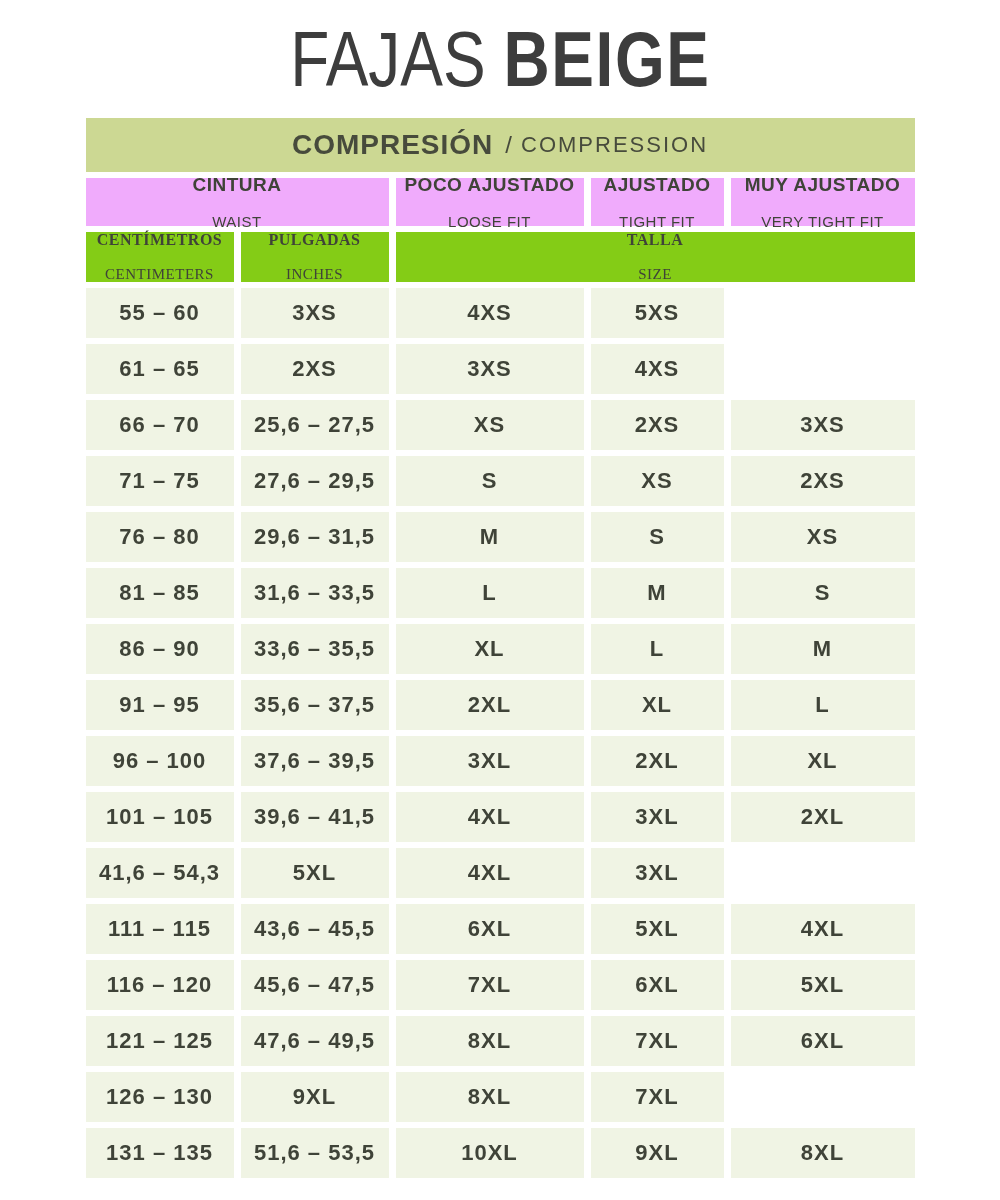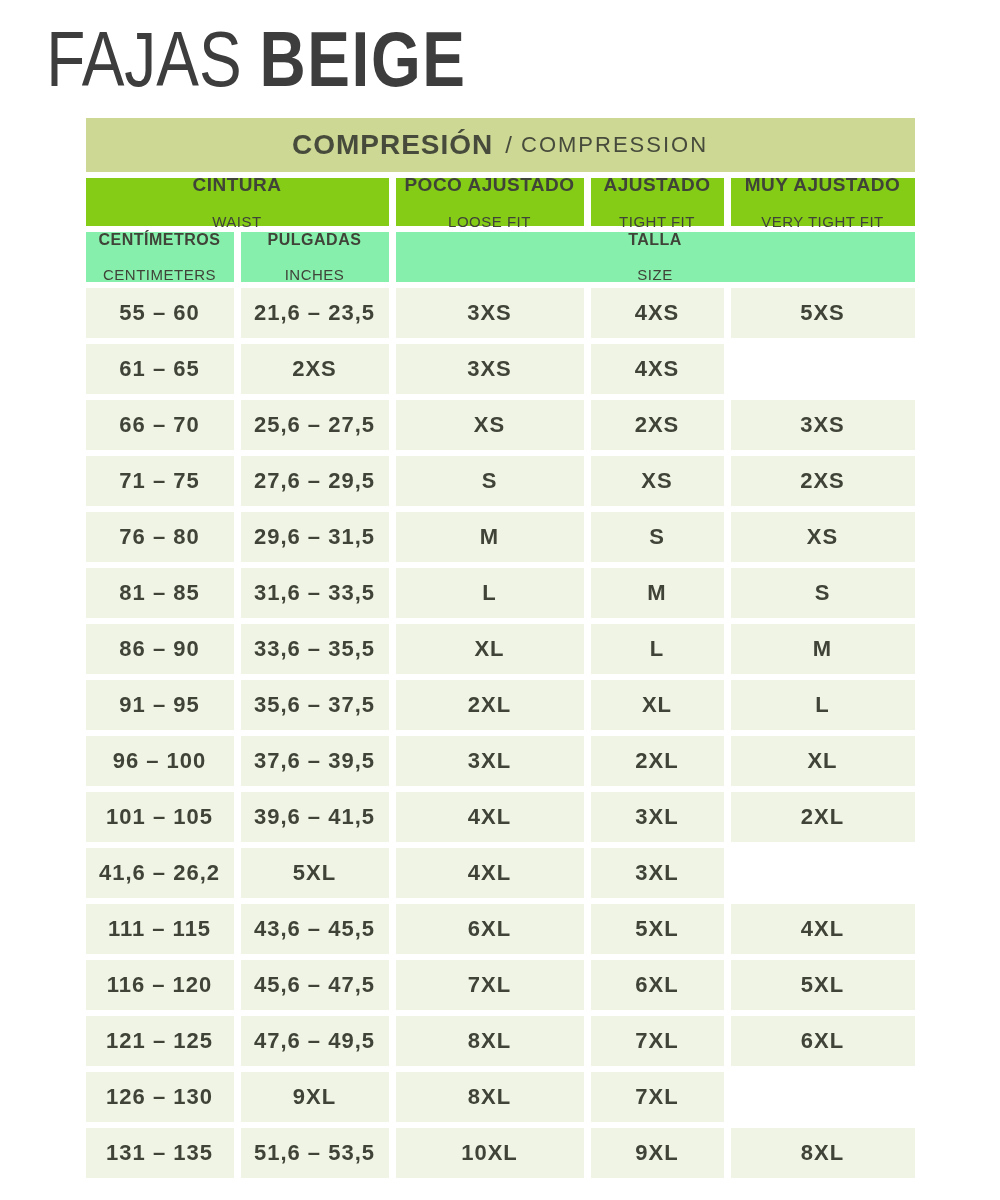--- a/index.html
+++ b/index.html
@@ -7,21 +7,21 @@
     width: 1000px; height: 1200px;
     background: #ffffff;
     font-family: "Liberation Sans", sans-serif;
     overflow: hidden;
   }
   .page { width: 1000px; height: 1200px; }
 
   
   .title-wrap {
     height: 118px;
-    display: flex; align-items: center; justify-content: flex-start; border-radius: 18px;
+    display: flex; align-items: center; justify-content: center; border-radius: 18px;
   }
   .title {
     color: #3d3d3d;
     font-size: 78px;
     line-height: 1;
     transform: scaleX(0.82);
     white-space: nowrap;
     letter-spacing: 0px;
   }
   .title .light { font-weight: 400; }
@@ -45,22 +45,22 @@
   .fit-row  { grid-template-columns: 303px 188px 133px 184px; margin-bottom: 6px; }
   .unit-row { grid-template-columns: 148px 148px 519px; margin-bottom: 6px; }
 
   .hcell {
     height: 48px;
     display: flex; flex-direction: column;
     align-items: center; justify-content: center;
     text-align: center;
     color: #3f4338;
   }
-  .fit-row .hcell { background: #84cc16; }
-  .unit-row .hcell { background: #86efac; height: 50px; }
+  .fit-row .hcell { background: #f0abfc; }
+  .unit-row .hcell { background: #84cc16; height: 50px; font-family: Liberation Serif, serif; }
 
   .hcell .es { font-weight: 700; font-size: 19px; letter-spacing: 0.5px; }
   .hcell .en { font-weight: 400; font-size: 15px; letter-spacing: 0.5px; margin-top: 17px; }
   .unit-row .hcell .es { font-size: 16px; }
   .unit-row .hcell .en { font-size: 15px; }
 
   .body-rows { display: grid; row-gap: 6px; }
   .data-row { grid-template-columns: 148px 148px 188px 133px 184px; }
   .cell {
     height: 50px;
@@ -122,21 +122,20 @@
       </div>
       <div class="hcell">
         <span class="es">TALLA</span>
         <span class="en">SIZE</span>
       </div>
     </div>
 
     <div class="body-rows">
   <div class="grid data-row">
     <div class="cell">55 – 60</div>
-    <div class="cell">21,6 – 23,5</div>
     <div class="cell">3XS</div>
     <div class="cell">4XS</div>
     <div class="cell">5XS</div>
   </div>
 
   <div class="grid data-row">
     <div class="cell">61 – 65</div>
     <div class="cell">2XS</div>
     <div class="cell">3XS</div>
     <div class="cell">4XS</div>
@@ -200,21 +199,21 @@
 
   <div class="grid data-row">
     <div class="cell">101 – 105</div>
     <div class="cell">39,6 – 41,5</div>
     <div class="cell">4XL</div>
     <div class="cell">3XL</div>
     <div class="cell">2XL</div>
   </div>
 
   <div class="grid data-row">
-    <div class="cell">41,6 – 26,2</div>
+    <div class="cell">41,6 – 54,3</div>
     <div class="cell">5XL</div>
     <div class="cell">4XL</div>
     <div class="cell">3XL</div>
   </div>
 
   <div class="grid data-row">
     <div class="cell">111 – 115</div>
     <div class="cell">43,6 – 45,5</div>
     <div class="cell">6XL</div>
     <div class="cell">5XL</div>

